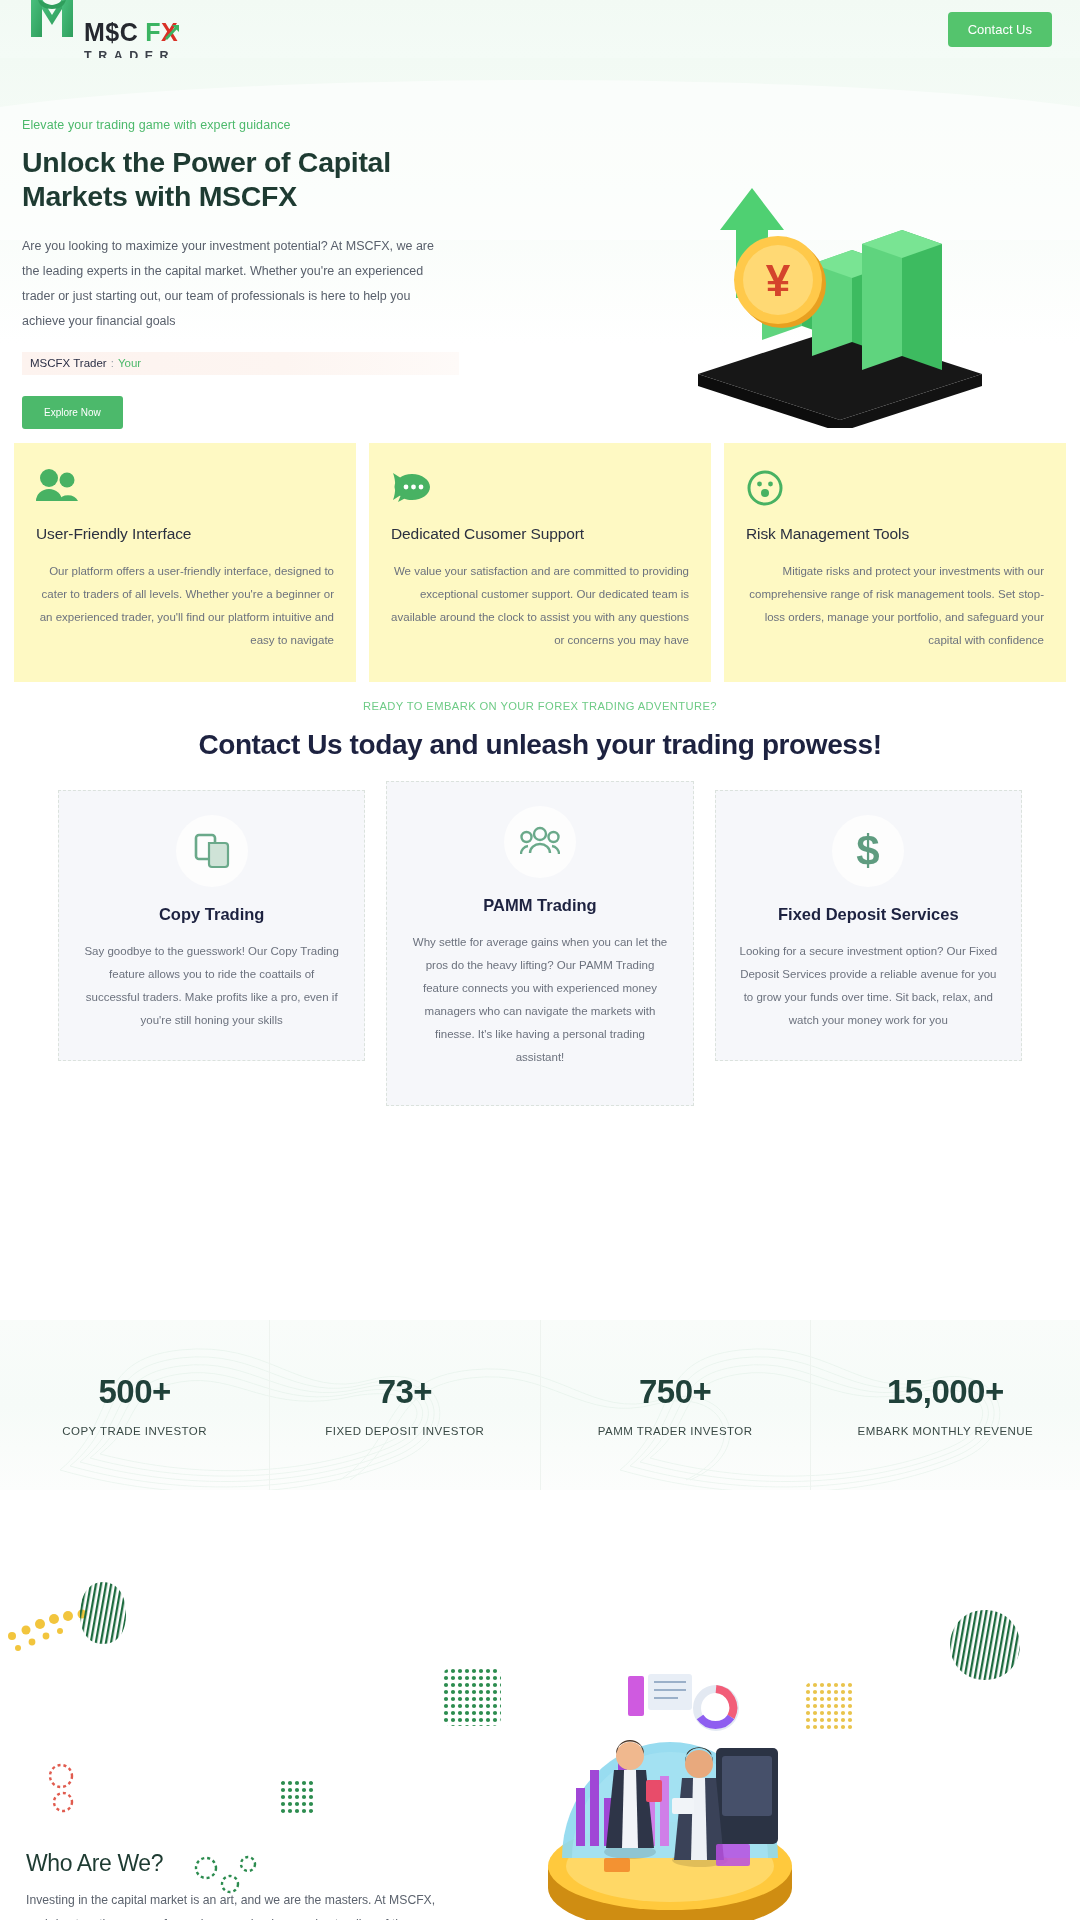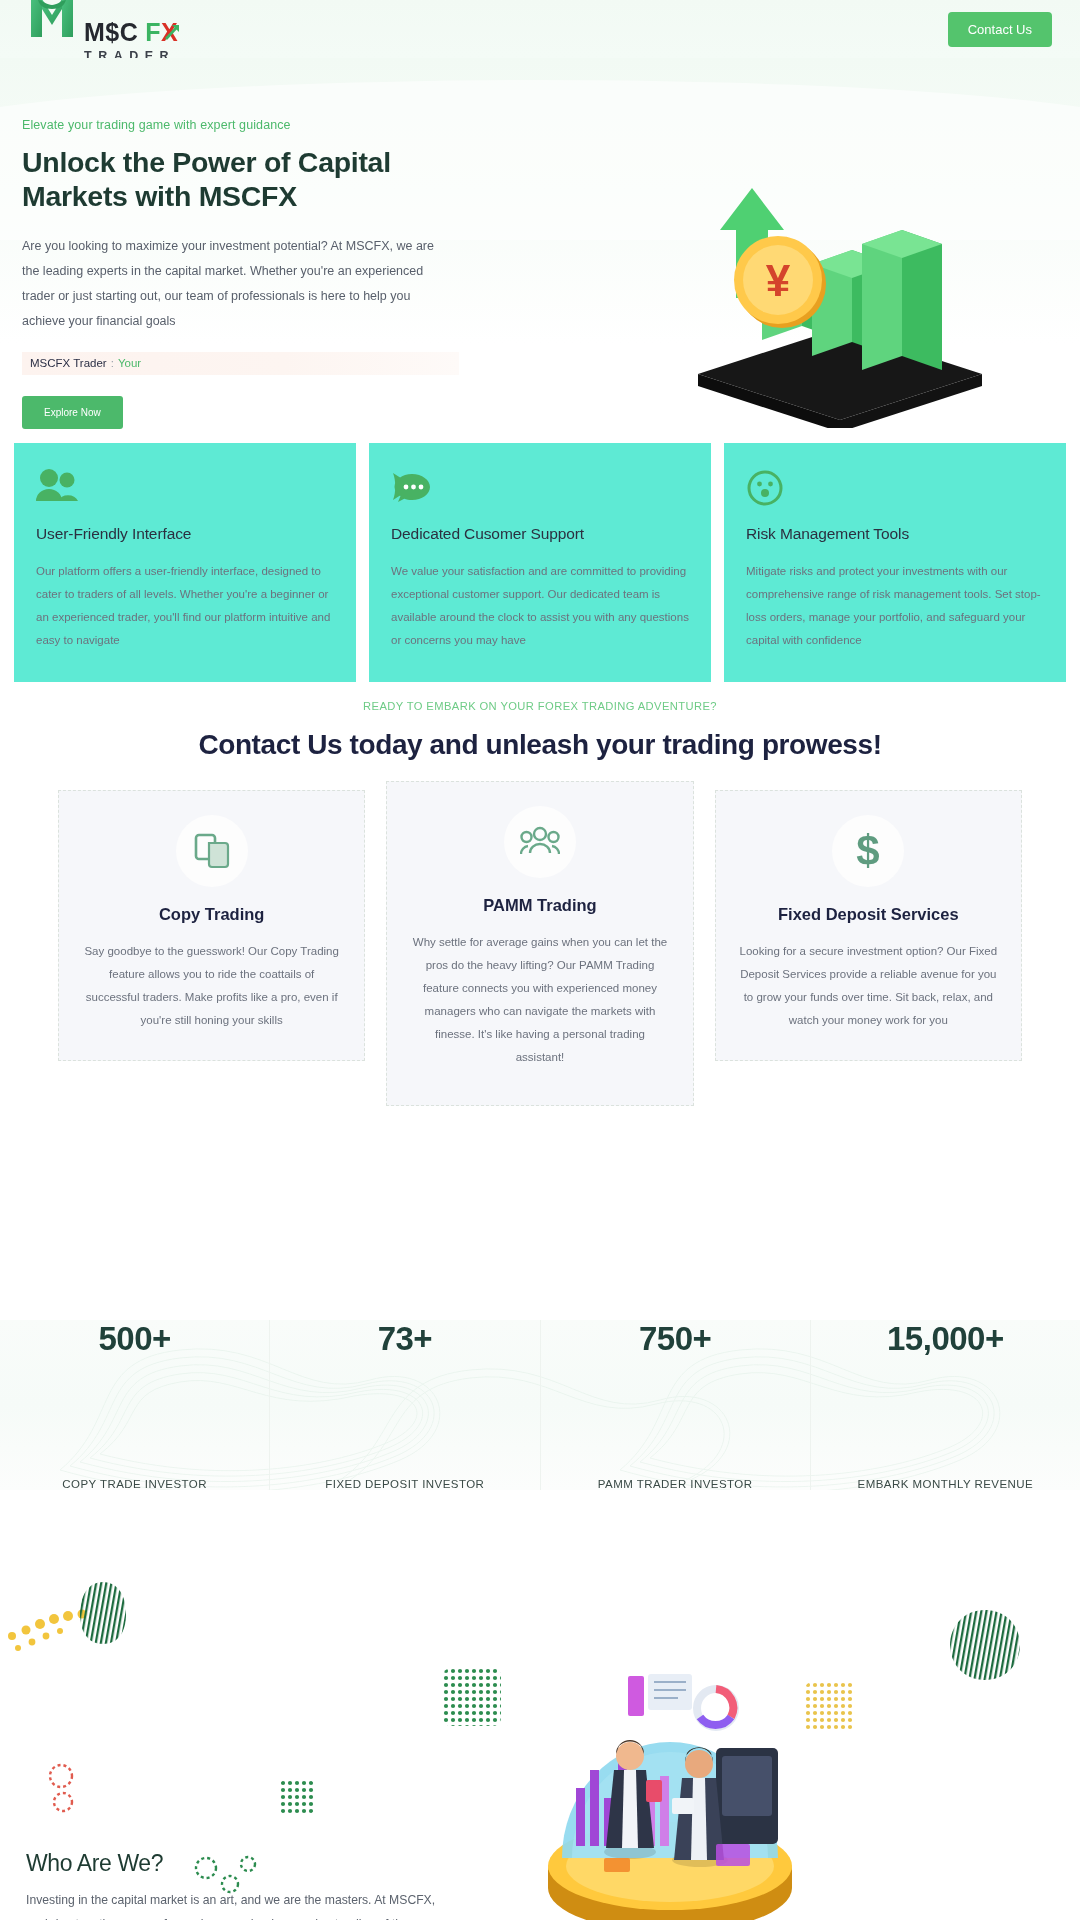--- a/index.html
+++ b/index.html
@@ -76,25 +76,25 @@
   }
 
   .hero-art{ position:absolute; right:90px; top:120px; width:300px; height:250px; z-index:4; }
 
   
   .features{
     position:absolute; top:443px; left:0; width:1080px;
     display:flex; gap:13px; padding:0 14px;
   }
   .fcard{
-    flex:1; background:#5eead4; padding:26px 22px 30px 22px; min-height:200px;
+    flex:1; background:#fef9c3; padding:26px 22px 30px 22px; min-height:200px;
   }
   .fcard-icon{ height:42px; margin-bottom:14px; }
   .fcard-title{ font-size:15.5px; color:#2b3040; font-weight:500; margin-bottom:17px; letter-spacing:-.1px;}
-  .fcard-body{ font-size:11.5px; line-height:2.0; color:#6c727e; }
+  .fcard-body{ font-size:11.5px; line-height:2.0; color:#6c727e;text-align:right; }
 
   
   .contact-sec{ position:absolute; top:700px; left:0; width:1080px; text-align:center; }
   .cs-eyebrow{ color:#6ecb86; font-size:11.2px; letter-spacing:.4px; font-weight:500; }
   .cs-h2{
     margin-top:14px; font-size:28px; line-height:1.36; color:#1d2240;
     font-weight:bold; letter-spacing:-.4px;
   }
 
   .svc-row{
@@ -114,21 +114,21 @@
 
   
   .stats{
     position:absolute; top:1320px; left:0; width:1080px; height:170px;
     background:linear-gradient(180deg,#f9fcfa 0%,#f6fbf8 50%,#fcfdfc 100%);
     display:flex; overflow:hidden;
   }
   .stats-topo{ position:absolute; inset:0; opacity:.5; }
   .stat{
     flex:1; position:relative; z-index:2; display:flex; flex-direction:column;
-    align-items:center; justify-content:space-between; border-right:1px solid #eef3ef;
+    align-items:center; justify-content:center; border-right:1px solid #eef3ef;
   }
   .stat:last-child{ border-right:none; }
   .stat-num{ font-size:33px; font-weight:bold; color:#20413a; letter-spacing:-.5px; }
   .stat-lbl{ margin-top:14px; font-size:11.5px; letter-spacing:.45px; color:#3a4a46; }
 
   
   .who{ position:absolute; top:1560px; left:0; width:1080px; height:360px; overflow:hidden; }
   .who-text{ position:absolute; left:26px; top:290px; width:420px; z-index:5; }
   .who-h2{ font-size:23px; font-weight:normal; color:#1e3b32; letter-spacing:-.4px; }
   .who-p{ margin-top:12px; font-size:12.2px; line-height:1.95; color:#5c636e; }

